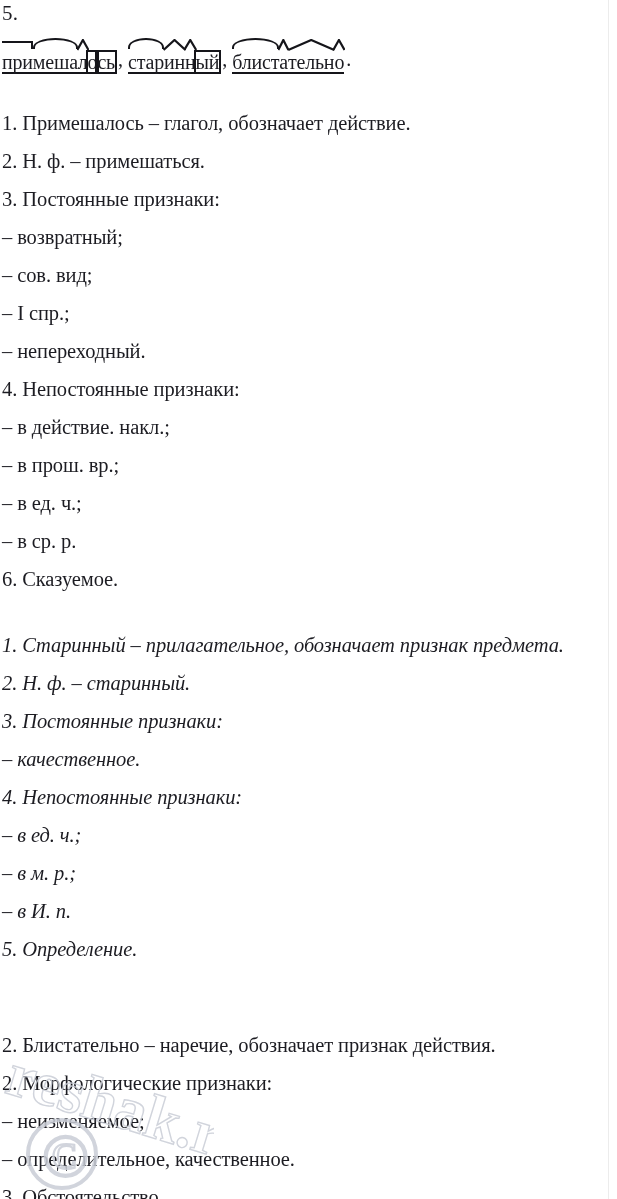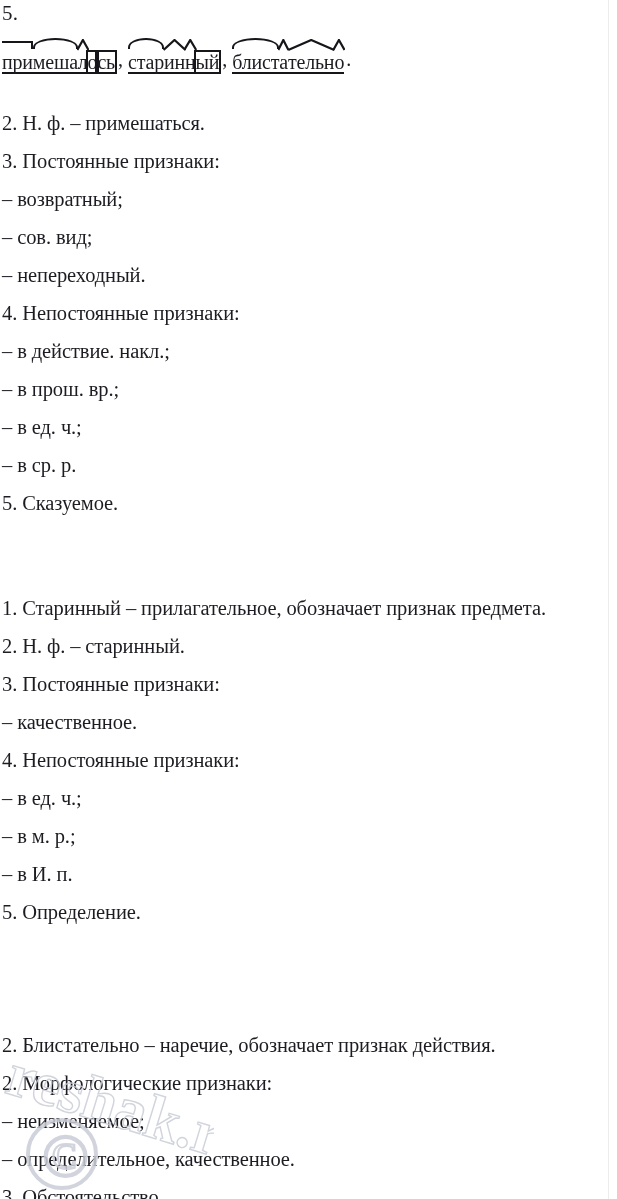--- a/index.html
+++ b/index.html
@@ -128,21 +128,21 @@
     width: 612px;
   }
   .block p {
     margin: 0;
     font-size: 20.5px;
     line-height: 38px;
     letter-spacing: -0.1px;
     white-space: nowrap;
   }
   #block-verb    { top: 104px; }
-  #block-adj     { top: 589px; }
+  #block-adj     { top: 626px; font-style: italic; }
   #block-adverb  { top: 1026px; }
 
   
   .watermark {
     position: absolute;
     left: 4px;
     top: 1046px;
     width: 210px;
     height: 150px;
     pointer-events: none;
@@ -223,31 +223,33 @@
         <span class="seg mk-suffix">о<span class="caret">
             <svg viewBox="0 0 40 12" preserveAspectRatio="none">
               <polyline points="1,11 20,1 39,11" fill="none" stroke="#15151a" stroke-width="2.2" vector-effect="non-scaling-stroke"></polyline>
             </svg>
           </span></span>
       </span>
       <span class="morph-punct tight">.</span>
     </div>
 
   <div class="block" id="block-verb">
+      <p>1. Примешалось – глагол, обозначает действие.</p>
       <p>2. Н. ф. – примешаться.</p>
       <p>3. Постоянные признаки:</p>
       <p>– возвратный;</p>
       <p>– сов. вид;</p>
+      <p>– I спр.;</p>
       <p>– непереходный.</p>
       <p>4. Непостоянные признаки:</p>
       <p>– в действие. накл.;</p>
       <p>– в прош. вр.;</p>
       <p>– в ед. ч.;</p>
       <p>– в ср. р.</p>
-      <p>5. Сказуемое.</p>
+      <p>6. Сказуемое.</p>
     </div>
   <div class="block" id="block-adj">
       <p>1. Старинный – прилагательное, обозначает признак предмета.</p>
       <p>2. Н. ф. – старинный.</p>
       <p>3. Постоянные признаки:</p>
       <p>– качественное.</p>
       <p>4. Непостоянные признаки:</p>
       <p>– в ед. ч.;</p>
       <p>– в м. р.;</p>
       <p>– в И. п.</p>

